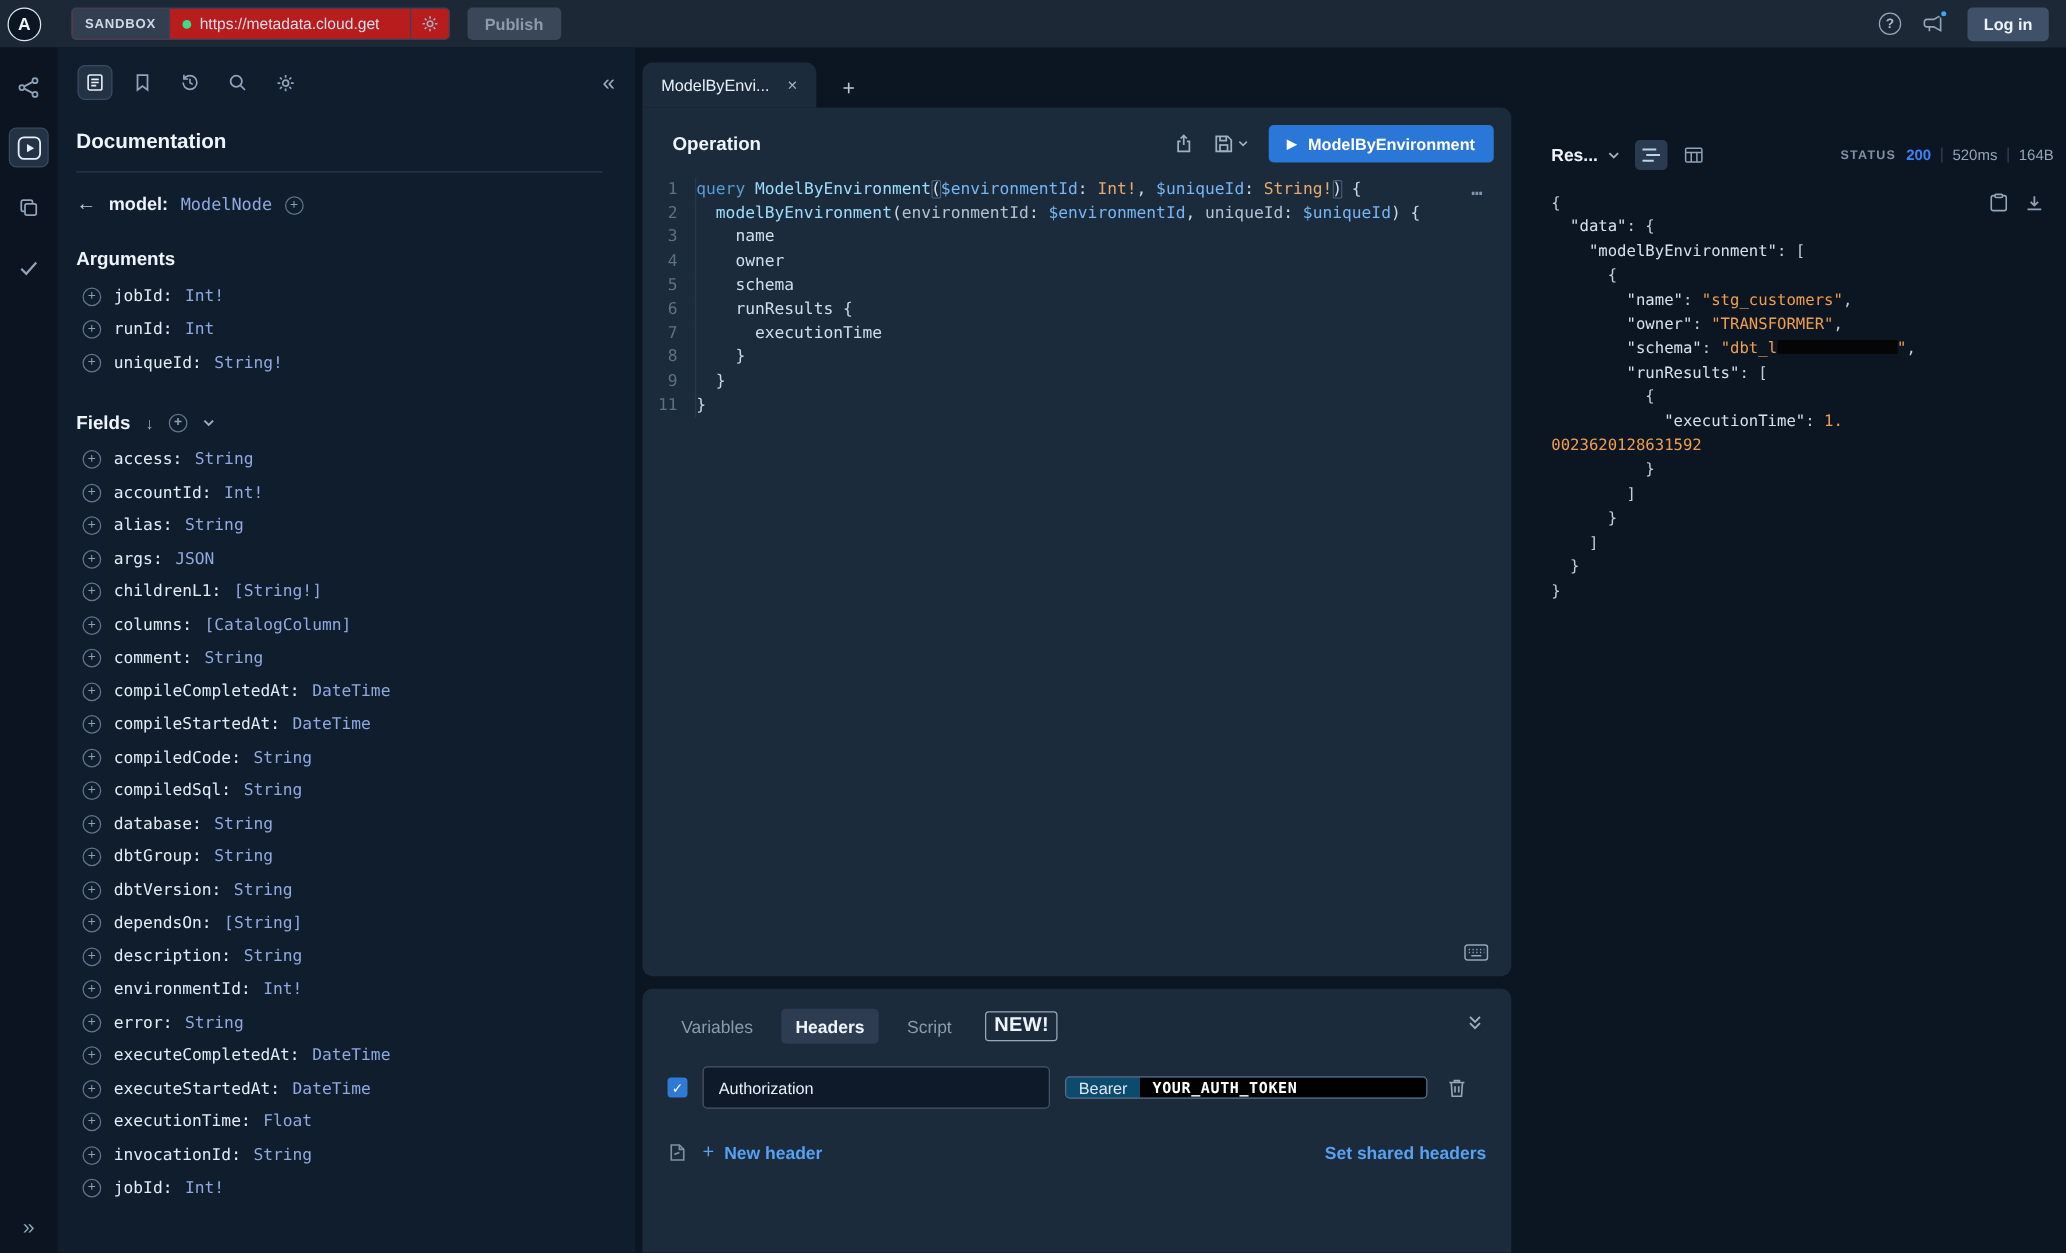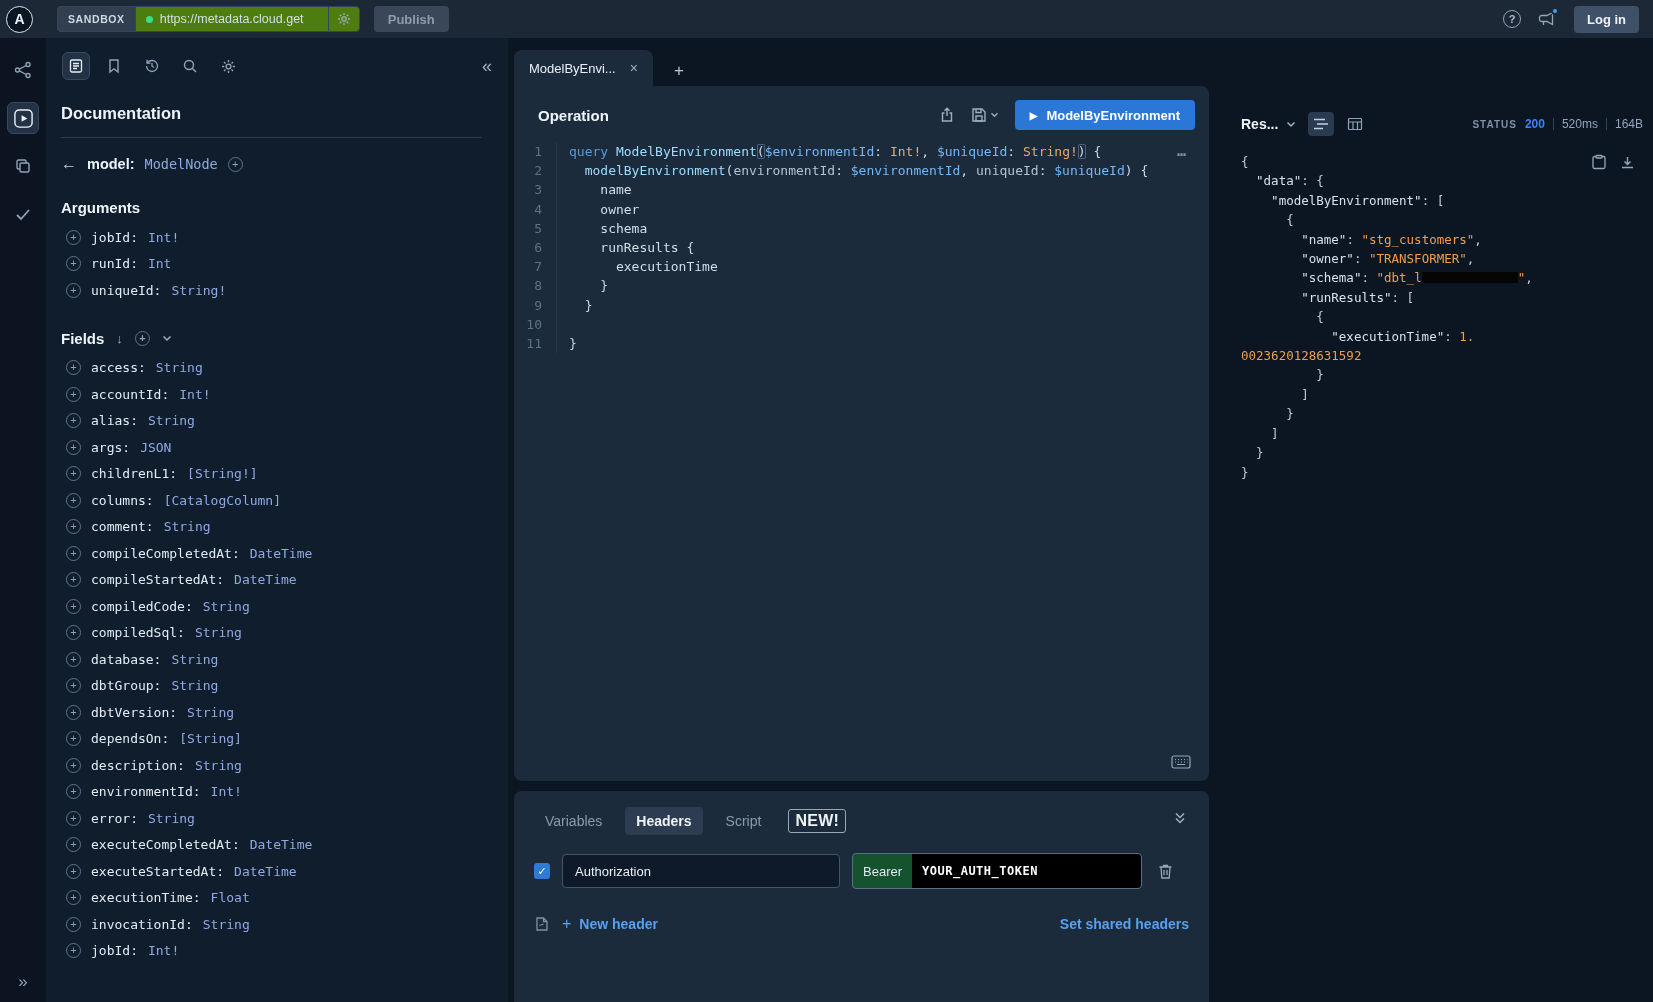--- a/index.html
+++ b/index.html
@@ -7,21 +7,21 @@
   body { font-family:"Liberation Sans", sans-serif; background:#0c1622; }
   button { font-family:inherit; cursor:pointer; }
   svg { display:block; }
 
   .app { width:1653px; height:1002px; display:flex; flex-direction:column; color:#dfe8f2; }
 
   
   .topbar { flex:0 0 38px; background:#1d2836; display:flex; align-items:center; padding:0 14px 0 6px; gap:10px; }
   .logo { width:27px; height:27px; border:1.5px solid #dde6ef; border-radius:50%; display:flex; align-items:center; justify-content:center;
           font-weight:bold; font-size:14px; color:#eef3f9; margin-right:14px; background:#0c1622; }
-  .url-group { display:flex; align-items:center; height:26px; border:1px solid #34445c; border-radius:4px; background:#4d7c0f; overflow:hidden; }
+  .url-group { display:flex; align-items:center; height:26px; border:1px solid #34445c; border-radius:4px; background:#b91c1c; overflow:hidden; }
   .sandbox-chip { background:#323f50; color:#cdd8e4; font-size:10.5px; font-weight:bold; letter-spacing:.6px; padding:0 10px; height:100%;
                   display:flex; align-items:center; border-right:1px solid #34445c; }
   .url-field { display:flex; align-items:center; gap:7px; padding:0 10px; width:192px; }
   .status-dot { width:7px; height:7px; border-radius:50%; background:#3ddc8a; flex:0 0 7px; }
   .url-text { font-size:12.5px; color:#d5dfe9; white-space:nowrap; overflow:hidden; }
   .url-gear { padding:0 8px; height:100%; display:flex; align-items:center; border-left:1px solid #34445c; color:#9fb0c2; }
   .publish-btn { background:#394759; color:#8d9bad; border:none; border-radius:4px; height:26px; padding:0 14px; font-size:13px; font-weight:600; margin-left:4px; }
   .tb-spacer { flex:1; }
   .help { width:18px; height:18px; border:1.5px solid #93a5b8; border-radius:50%; color:#aebdcd; font-size:11px; font-weight:bold;
           display:flex; align-items:center; justify-content:center; }
@@ -71,21 +71,21 @@
   .op-header { display:flex; align-items:center; padding:14px 14px 8px 24px; gap:16px; }
   .op-title { font-size:15px; font-weight:bold; color:#eef4fa; margin-right:auto; }
   .icon-btn { color:#9db0c4; display:flex; align-items:center; gap:3px; background:none; border:none; padding:0; }
   .run-btn { display:flex; align-items:center; gap:9px; background:#2a77d8; color:#fff; border:none; border-radius:4px; height:30px;
              padding:0 15px; font-size:13px; font-weight:600; }
   .run-btn .play { font-size:10px; }
 
   .editor { position:relative; flex:1; padding-top:4px; font-family:"DejaVu Sans Mono", monospace; font-size:13px; line-height:19.2px; }
   .code-line { display:flex; }
   .gutter { flex:0 0 42px; text-align:right; padding-right:14px; color:#5d7186; }
-  .code-content { flex:1; white-space:pre; border-left:1px solid #263850; padding-left:12px; min-height:19.2px; }
+  .code-content { flex:1; white-space:pre; border-left:1px solid #263850; padding-left:0; min-height:19.2px; }
   .tk-kw { color:#569cd6; }
   .tk-nm { color:#9cdcfe; }
   .tk-vr { color:#74b6f6; }
   .tk-ty { color:#e8a96c; }
   .tk-pt { color:#c9d6e4; }
   .tk-fd { color:#9cdcfe; }
   .tk-ar { color:#b3c0d8; }
   .tk-pl { color:#d2deea; }
   .tk-br { color:#cfdbe8; box-shadow:inset 0 0 0 1px #4d617a; border-radius:2px; }
   .editor-ellipsis { position:absolute; top:4px; right:22px; color:#8094aa; font-weight:bold; font-size:15px; letter-spacing:1px; }
@@ -94,21 +94,21 @@
   .io-card { margin-top:10px; background:#1c2b3c; border-radius:8px; height:280px; padding:16px 20px; position:relative; flex:0 0 auto; }
   .io-tabs { display:flex; align-items:center; gap:12px; }
   .io-tab { padding:6px 11px; font-size:14px; color:#8a9bb0; border-radius:4px; }
   .io-tab.active { background:#2d3c50; color:#eef4fa; font-weight:600; }
   .new-badge { margin-left:4px; border:1px solid #9aa7b5; border-radius:3px; padding:2px 6px; font-size:16px; font-weight:bold;
                color:#eef3f8; letter-spacing:.3px; }
   .io-collapse { position:absolute; right:22px; top:20px; color:#9fb0c2; }
   .hdr-row { display:flex; align-items:center; gap:12px; margin-top:18px; }
   .checkbox { width:16px; height:16px; background:#2e7ad6; border-radius:3px; color:#fff; font-size:11px; display:flex; align-items:center; justify-content:center; }
   .key-input { width:278px; height:34px; background:#0e1a29; border:1px solid #44566c; border-radius:4px; color:#e8eff7; font-size:13px; padding:0 12px; }
-  .val-group { width:290px; height:36px; border:1px solid #5a6e86; border-radius:4px; display:flex; align-items:center; background:#14532d; overflow:hidden; }
+  .val-group { width:290px; height:18px; border:1px solid #5a6e86; border-radius:4px; display:flex; align-items:center; background:#0c4a6e; overflow:hidden; }
   .bearer { padding:0 10px; font-size:13px; color:#dfe9f3; }
   .token-box { flex:1; height:100%; background:#000; display:flex; align-items:center; padding:0 10px; border-radius:0 3px 3px 0; }
   .token-text { font-family:"DejaVu Sans Mono", monospace; font-size:12px; font-weight:bold; color:#fff; letter-spacing:.5px; }
   .trash { color:#97a7ba; margin-left:4px; background:none; border:none; padding:0; }
   .io-footer { display:flex; align-items:center; margin-top:26px; gap:12px; }
   .env-icon { color:#7f91a6; }
   .link { color:#57a0f2; font-size:14px; font-weight:600; display:flex; align-items:center; gap:8px; background:none; border:none; }
   .plus-glyph { font-size:16px; font-weight:normal; }
   .shared-link { margin-left:auto; color:#57a0f2; font-size:14px; font-weight:600; background:none; border:none; }
 
@@ -463,24 +463,20 @@
               </div>
               <div class="code-line">
                 <span class="gutter">8</span>
                 <span class="code-content"><span class="tk-pt">    }</span></span>
               </div>
               <div class="code-line">
                 <span class="gutter">9</span>
                 <span class="code-content"><span class="tk-pt">  }</span></span>
               </div>
               <div class="code-line">
-                <span class="gutter">10</span>
-                <span class="code-content"></span>
-              </div>
-              <div class="code-line">
                 <span class="gutter">11</span>
                 <span class="code-content"><span class="tk-pt">}</span></span>
               </div>
             </div>
           <span class="editor-ellipsis">…</span>
           <span class="keyboard-icon">
             <svg width="20" height="14" viewBox="0 0 20 14" fill="none" stroke="currentColor" stroke-width="1.2">
                 <rect x="1" y="1" width="18" height="12" rx="2"></rect>
                 <path d="M4 4.5h1M7 4.5h1M10 4.5h1M13 4.5h1M16 4.5h.5M4 7h1M7 7h1M10 7h1M13 7h1M16 7h.5M6 9.5h8"></path>
               </svg>

